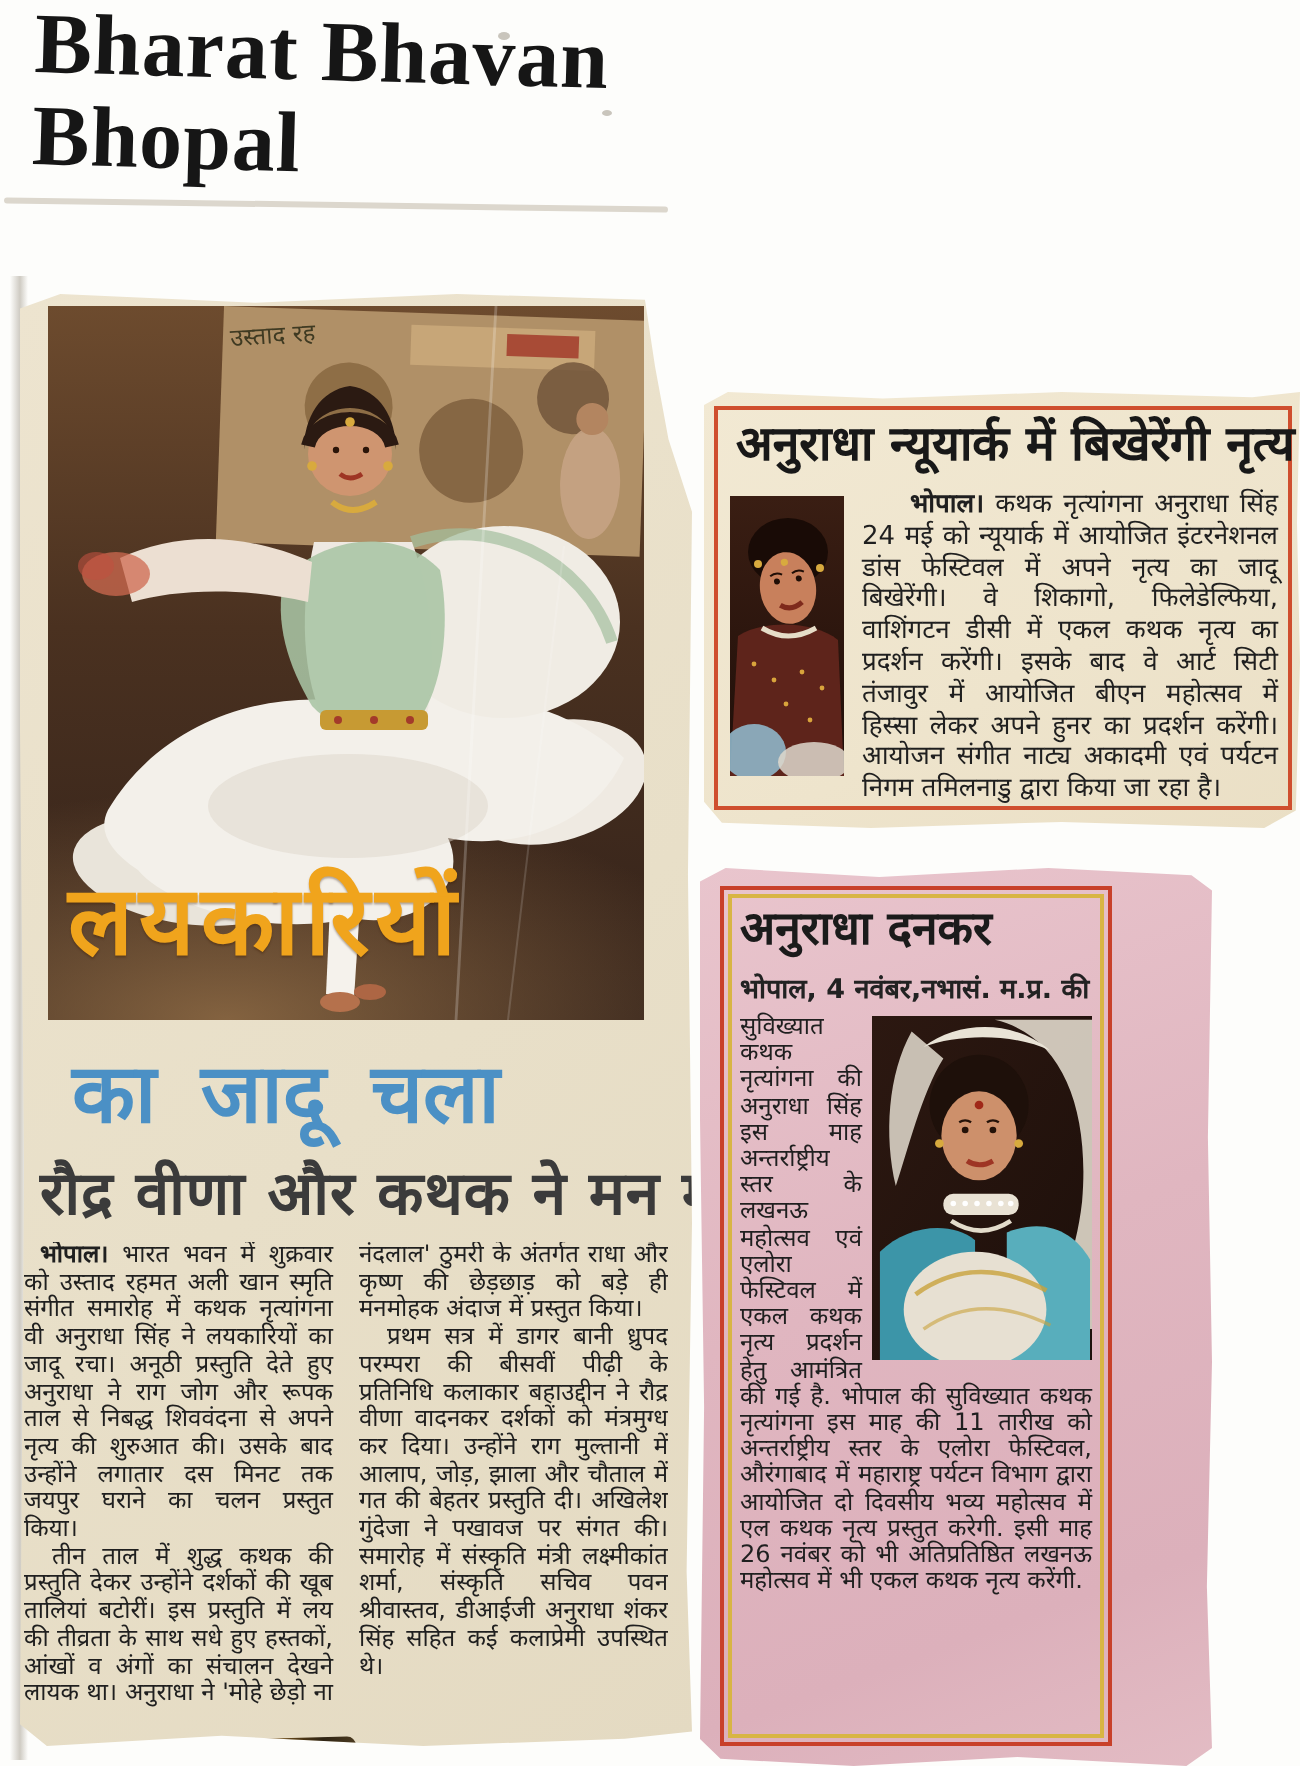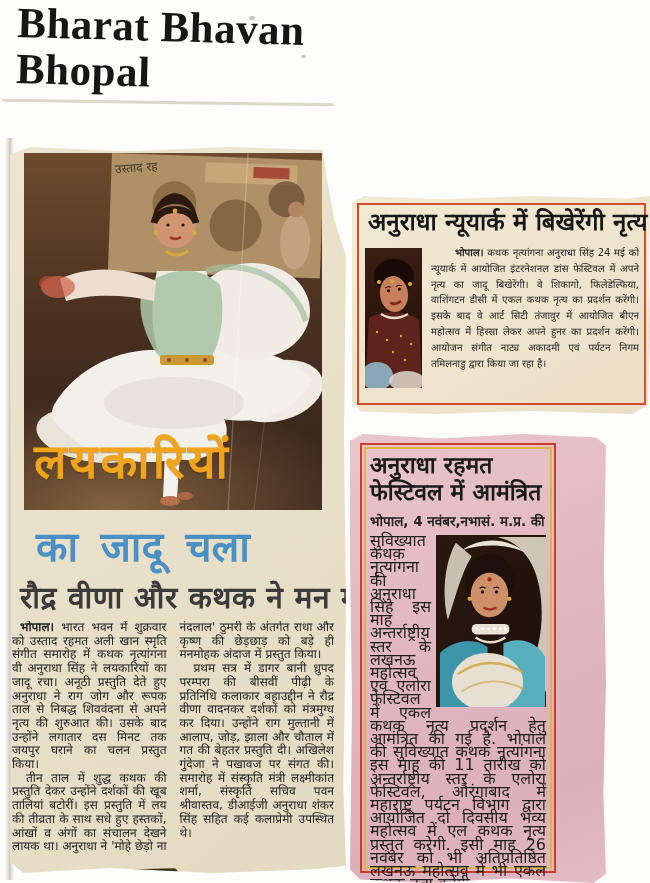--- a/index.html
+++ b/index.html
@@ -50,35 +50,35 @@
 
   
   .clip.ny{left:352px;top:196px;width:298px;height:218px;
     background:linear-gradient(150deg,#f2e9d3 0%,#eee4cc 60%,#eadfc5 100%);
     clip-path:polygon(0% 3%,4% 0%,30% 1.5%,60% 0%,92% 1.2%,100% 0%,99.5% 30%,100% 62%,99.3% 96%,94% 100%,60% 98.6%,28% 100%,3% 98.8%,0% 94%);}
   .clip.ny .frame{position:absolute;left:5px;top:7px;right:4px;bottom:9px;
     border:2px solid var(--border-orange,#cf4e2e);pointer-events:none;}
   .ny-head{position:absolute;left:16px;top:11px;margin:0;
     font-size:24px;line-height:30px;font-weight:bold;color:#181818;white-space:nowrap;}
   .ny-body{position:absolute;left:13px;top:49px;width:274px;
-    font-size:10px;line-height:15.8px;text-align:justify;color:var(--ink,#1f1f1f);}
+    font-size:13px;line-height:15.8px;text-align:justify;color:var(--ink,#1f1f1f);}
   .ny-body p{margin:0;text-indent:24px;}
   .ny-photo{float:left;width:57px;height:140px;margin:3px 9px 2px 0;display:block;}
 
   
   .clip.lk{left:350px;top:434px;width:256px;height:449px;
     background:linear-gradient(160deg,#e9c5cd 0%,#e0b6c0 45%,#dcb0bb 80%,#e3bcc4 100%);
     clip-path:polygon(0% 1.5%,5% 0%,35% 1%,68% 0%,96% .8%,100% 2.5%,99.2% 30%,100% 55%,99% 80%,100% 98%,95% 100%,62% 99%,30% 100%,4% 99.2%,0% 97%,.8% 60%,0% 28%);}
   .clip.lk .frame2{position:absolute;left:10px;top:9px;width:192px;height:426px;
     border:2px solid var(--border-red,#c8402a);
     outline:2px solid var(--border-yellow,#d8b544);outline-offset:-6px;pointer-events:none;}
   .lk-content{position:absolute;left:20px;top:18px;width:176px;}
   .lk-head{margin:0;font-size:23px;line-height:27px;font-weight:bold;color:#1b1b1b;}
   .lk-date{margin-top:6px;font-size:13.5px;font-weight:bold;color:#222;}
-  .lk-body{margin-top:4px;font-size:16px;line-height:13.2px;text-align:justify;
+  .lk-body{margin-top:4px;font-size:12px;line-height:13.2px;text-align:justify;
     color:var(--ink,#1f1f1f);overflow-wrap:break-word;}
   .lk-body p{margin:0;}
   .lk-photo{float:right;width:110px;height:172px;margin:1px 0 4px 5px;display:block;}
 </style>
 </head>
 <body>
 
 <div class="page">
 
   <div class="edge-shadow"></div>
@@ -212,22 +212,21 @@
         <ellipse cx="42" cy="133" rx="18" ry="10" fill="#ded8cc" opacity=".85"></ellipse>
       </svg>
       <p><b>भोपाल।</b> <span>कथक नृत्यांगना अनुराधा सिंह 24 मई को न्यूयार्क में आयोजित इंटरनेशनल डांस फेस्टिवल में अपने नृत्य का जादू बिखेरेंगी। वे शिकागो, फिलेडेल्फिया, वाशिंगटन डीसी में एकल कथक नृत्य का प्रदर्शन करेंगी। इसके बाद वे आर्ट सिटी तंजावुर में आयोजित बीएन महोत्सव में हिस्सा लेकर अपने हुनर का प्रदर्शन करेंगी। आयोजन संगीत नाट्य अकादमी एवं पर्यटन निगम तमिलनाडु द्वारा किया जा रहा है।</span></p>
     </div>
   </section>
 
   <section class="clip lk">
     <div class="frame2"></div>
     <div class="lk-content">
       <h2 class="lk-head">
-        <div>अनुराधा रहमत</div>
-        <div>फेस्टिवल में आमंत्रित</div>
+        <div>अनुराधा दनकर</div>
       </h2>
       <div class="lk-date">भोपाल, 4 नवंबर,नभासं. म.प्र. की</div>
       <div class="lk-body">
         <svg class="lk-photo" viewBox="0 0 111 178" preserveAspectRatio="none">
           <defs>
             <linearGradient id="bgl" x1="0" y1="0" x2="1" y2="1">
               <stop offset="0" stop-color="#2c1811"></stop>
                 <stop offset="1" stop-color="#1d0f0a"></stop>
             </linearGradient>
           </defs>

